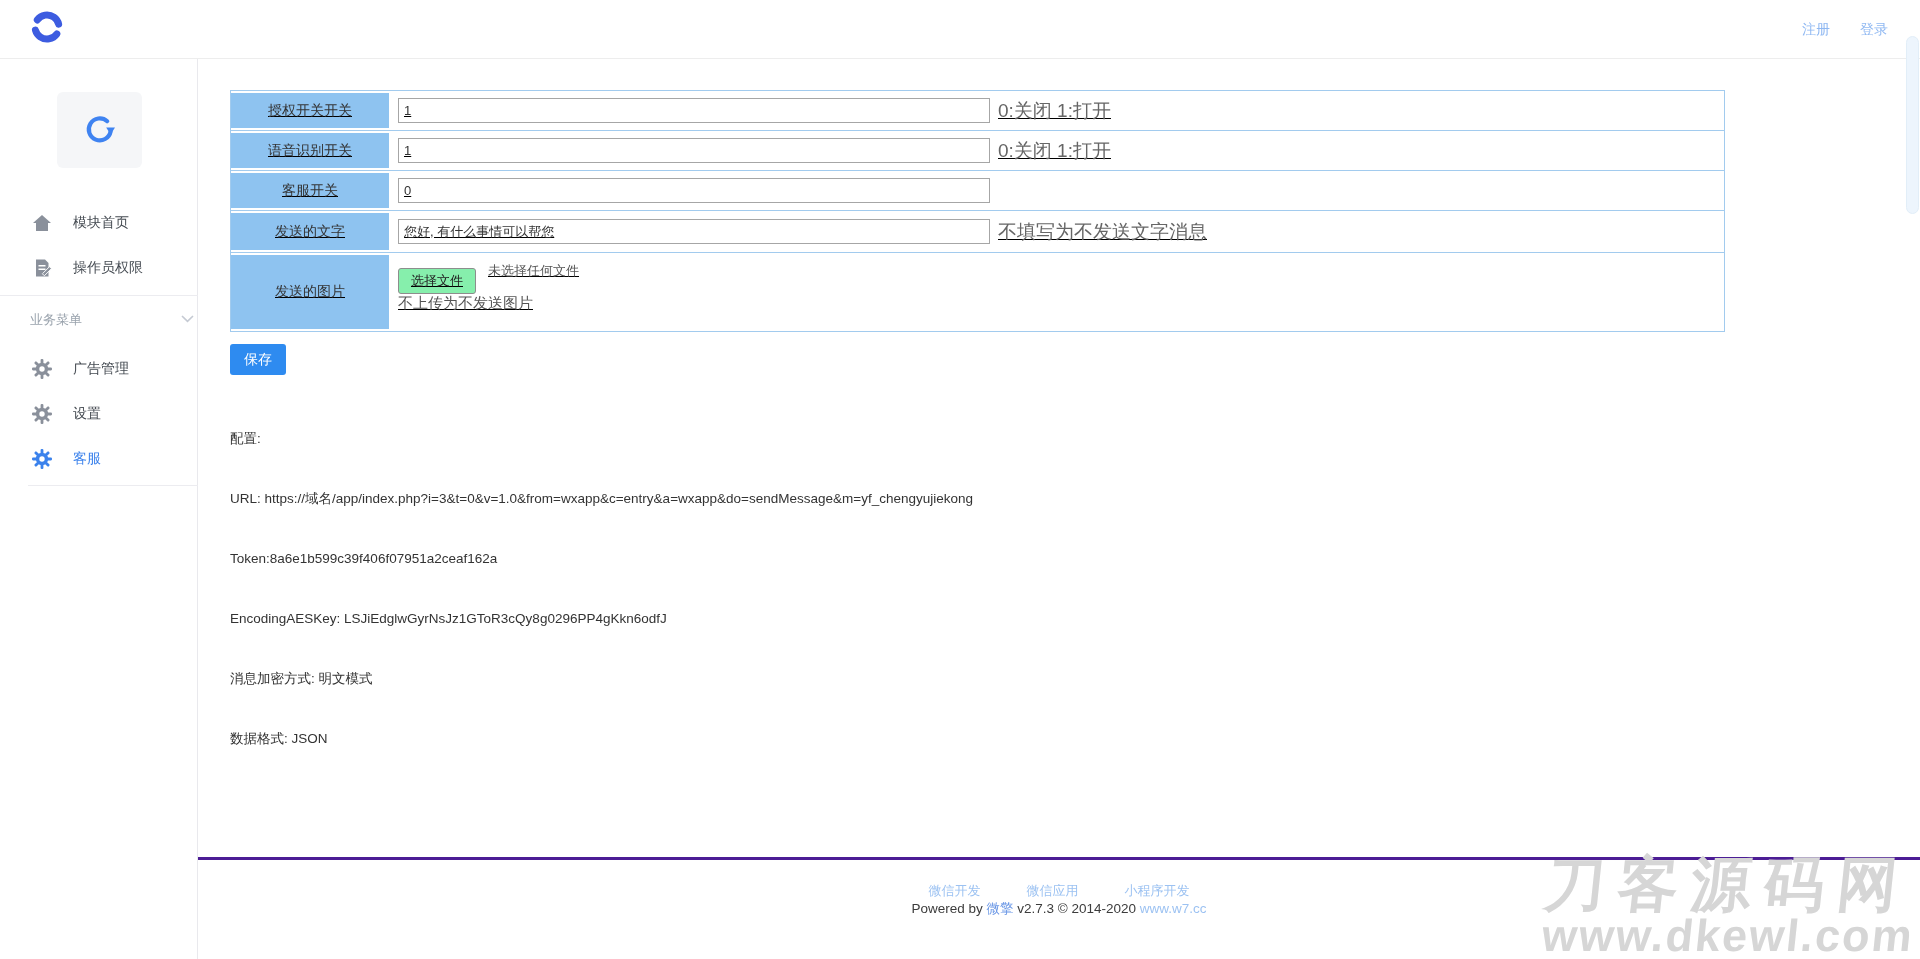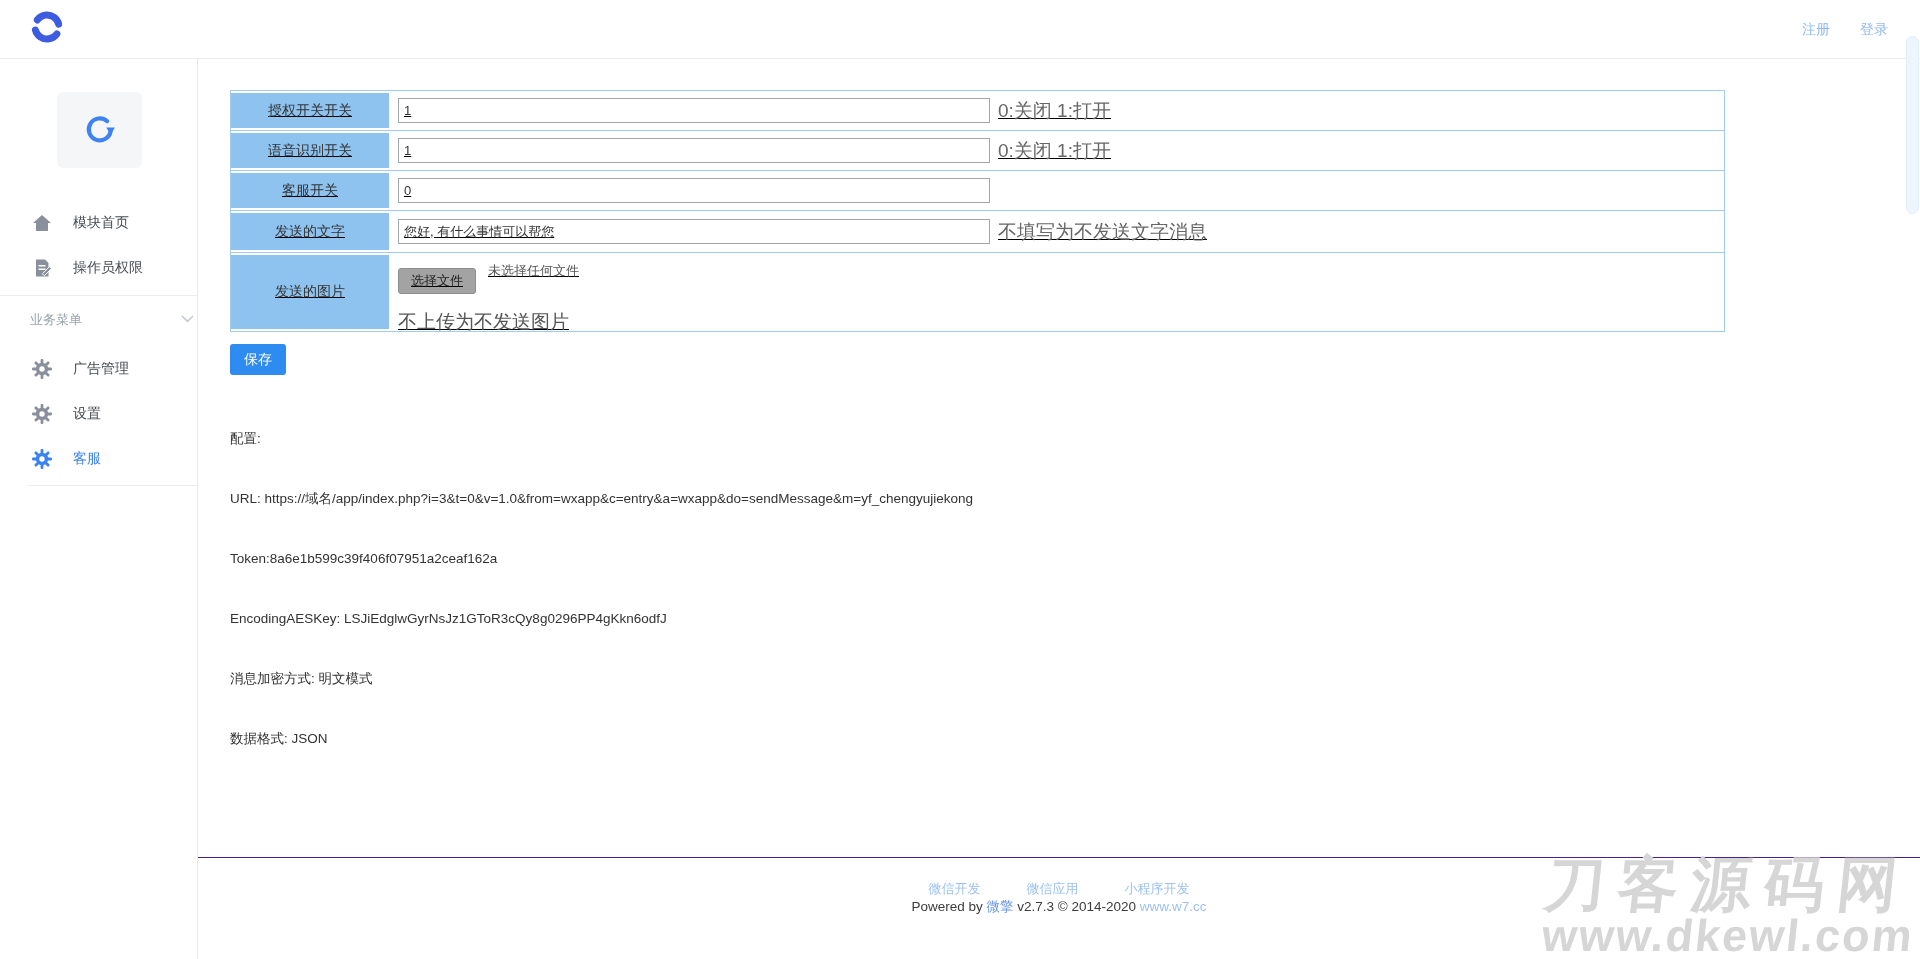--- a/index.html
+++ b/index.html
@@ -50,36 +50,36 @@
   .fcontent { flex:1; display:flex; align-items:center; padding-left:9px; }
   .frow.h40 { height:40px; } .frow.h42 { height:42px; } .frow.h78 { height:78px; }
   input.txt { width:592px; height:25px; border:1px solid #a6a6a6; font-size:13px;
     padding:0 5px; color:#333; background:#fff; outline:none;
     font-family:"Liberation Sans","DejaVu Sans",sans-serif; }
   .hint { font-size:19px; color:#666; margin-left:8px; white-space:nowrap; }
   .fcontent.file-cell { flex-direction:column; align-items:flex-start; justify-content:flex-start;
     padding-top:6px; }
   .file-line { display:flex; align-items:flex-start; gap:12px; }
   .file-btn { margin-top:9px; padding:3px 12px; font-size:13px; color:#222;
-    background:#a3a3a3; border:1px solid #8d8d8d; border-radius:3px; cursor:pointer;
+    background:#86efac; border:1px solid #8d8d8d; border-radius:3px; cursor:pointer;
     font-family:"Liberation Sans","DejaVu Sans",sans-serif; }
   .no-file { margin-top:3px; font-size:13px; color:#555; }
-  .file-hint { margin-top:15px; font-size:19px; color:#555; }
+  .file-hint { font-size:15px; color:#555; }
 
   .save-btn { position:absolute; left:32px; top:285px; min-width:54px; height:31px;
     background:#2e8bf0; color:#fff; border:none; border-radius:3px; font-size:14px;
     padding:0 14px; cursor:pointer;
     font-family:"Liberation Sans","DejaVu Sans",sans-serif; }
 
   .config { position:absolute; left:32px; top:330px; font-size:13.5px; color:#333;
     line-height:20px; white-space:pre; }
 
   
   .footer { position:absolute; left:198px; top:857px; width:1722px; height:102px;
-    background:#fff; border-top:1px solid #4c1d95; text-align:center; }
+    background:#fff; border-top:3px solid #4c1d95; text-align:center; }
   .footer-links { margin-top:22px; display:flex; justify-content:center; gap:46px; }
   .footer-links a { color:#9cc2f2; font-size:13px; text-decoration:none; cursor:pointer; }
   .footer-powered { font-size:13.5px; color:#3c3c3c; }
   .footer-powered .brand { color:#6a97e6; text-decoration:none; cursor:pointer; }
   .footer-powered .site { color:#9cc2f2; text-decoration:none; cursor:pointer; }
 
   
   .watermark { position:absolute; right:6px; bottom:0; z-index:10; text-align:center;
     color:#d6d6d6; pointer-events:none; }
   .watermark .wm1 { font-size:60px; font-weight:bold; letter-spacing:13px;

